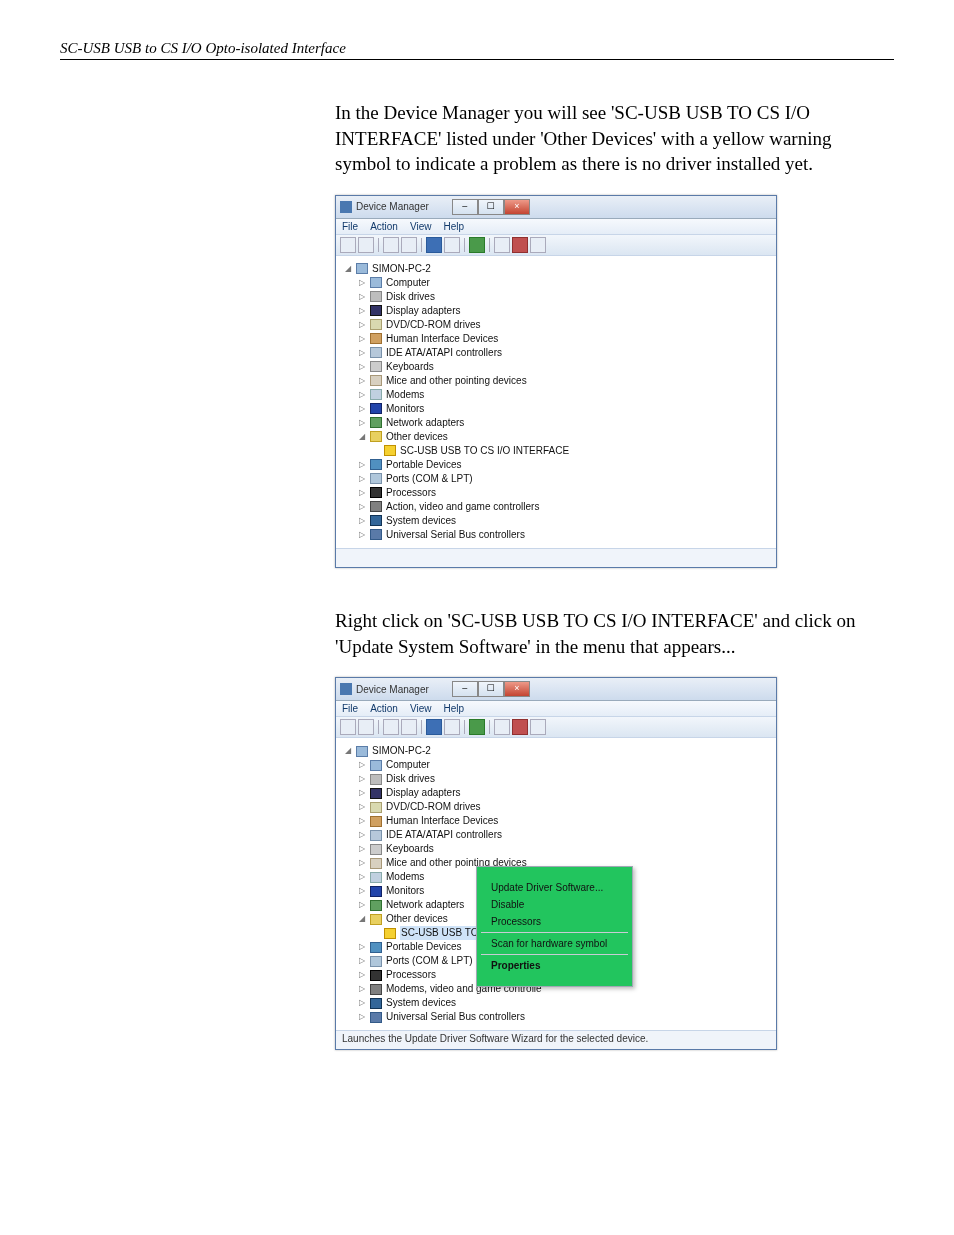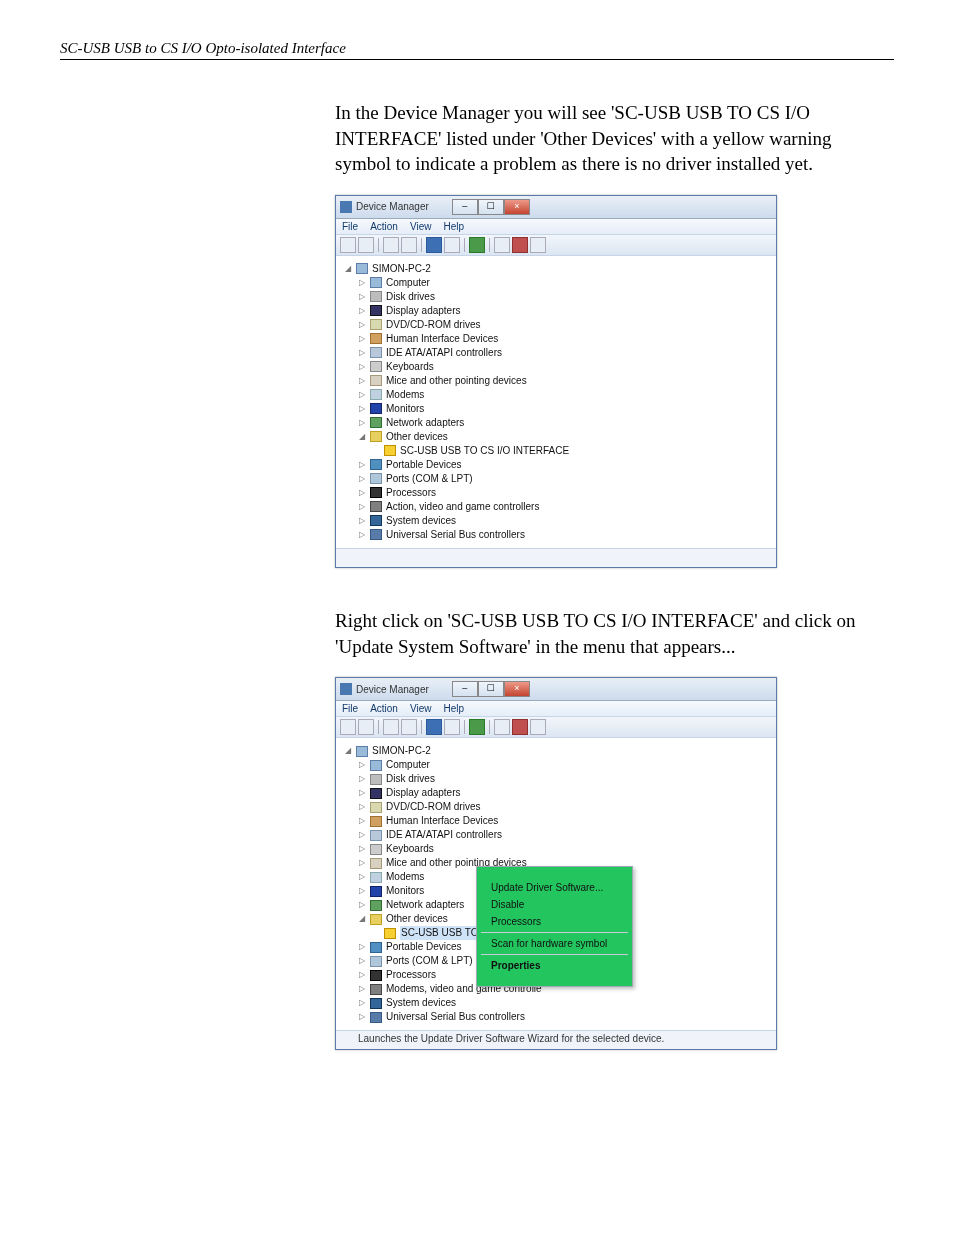--- a/index.html
+++ b/index.html
@@ -142,21 +142,21 @@
   .node-icon.warn { background:#f5d030; border-color:#c09000; position:relative; }
   .node-icon.port { background:#b0c7db; border-color:#7a92ab; }
   .node-icon.proc { background:#333; border-color:#000; }
   .node-icon.sound { background:#808080; border-color:#444; }
   .node-icon.sys { background:#336699; border-color:#113355; }
   .node-icon.usb { background:#5a7aa8; border-color:#335a88; }
   .node-icon.portable { background:#5090c0; border-color:#306090; }
   .dm-status {
     border-top: 1px solid #c7d5e8;
     background: #f0f4fa;
-    padding: 2px 22px;
+    padding: 2px 6px;
     color: #333;
     height: 14px;
   }
   .context-menu {
     position: absolute;
     left: 140px;
     top: 128px;
     background: #22c55e;
     border: 1px solid #a0a8b4;
     box-shadow: 2px 2px 4px rgba(0,0,0,0.25);

